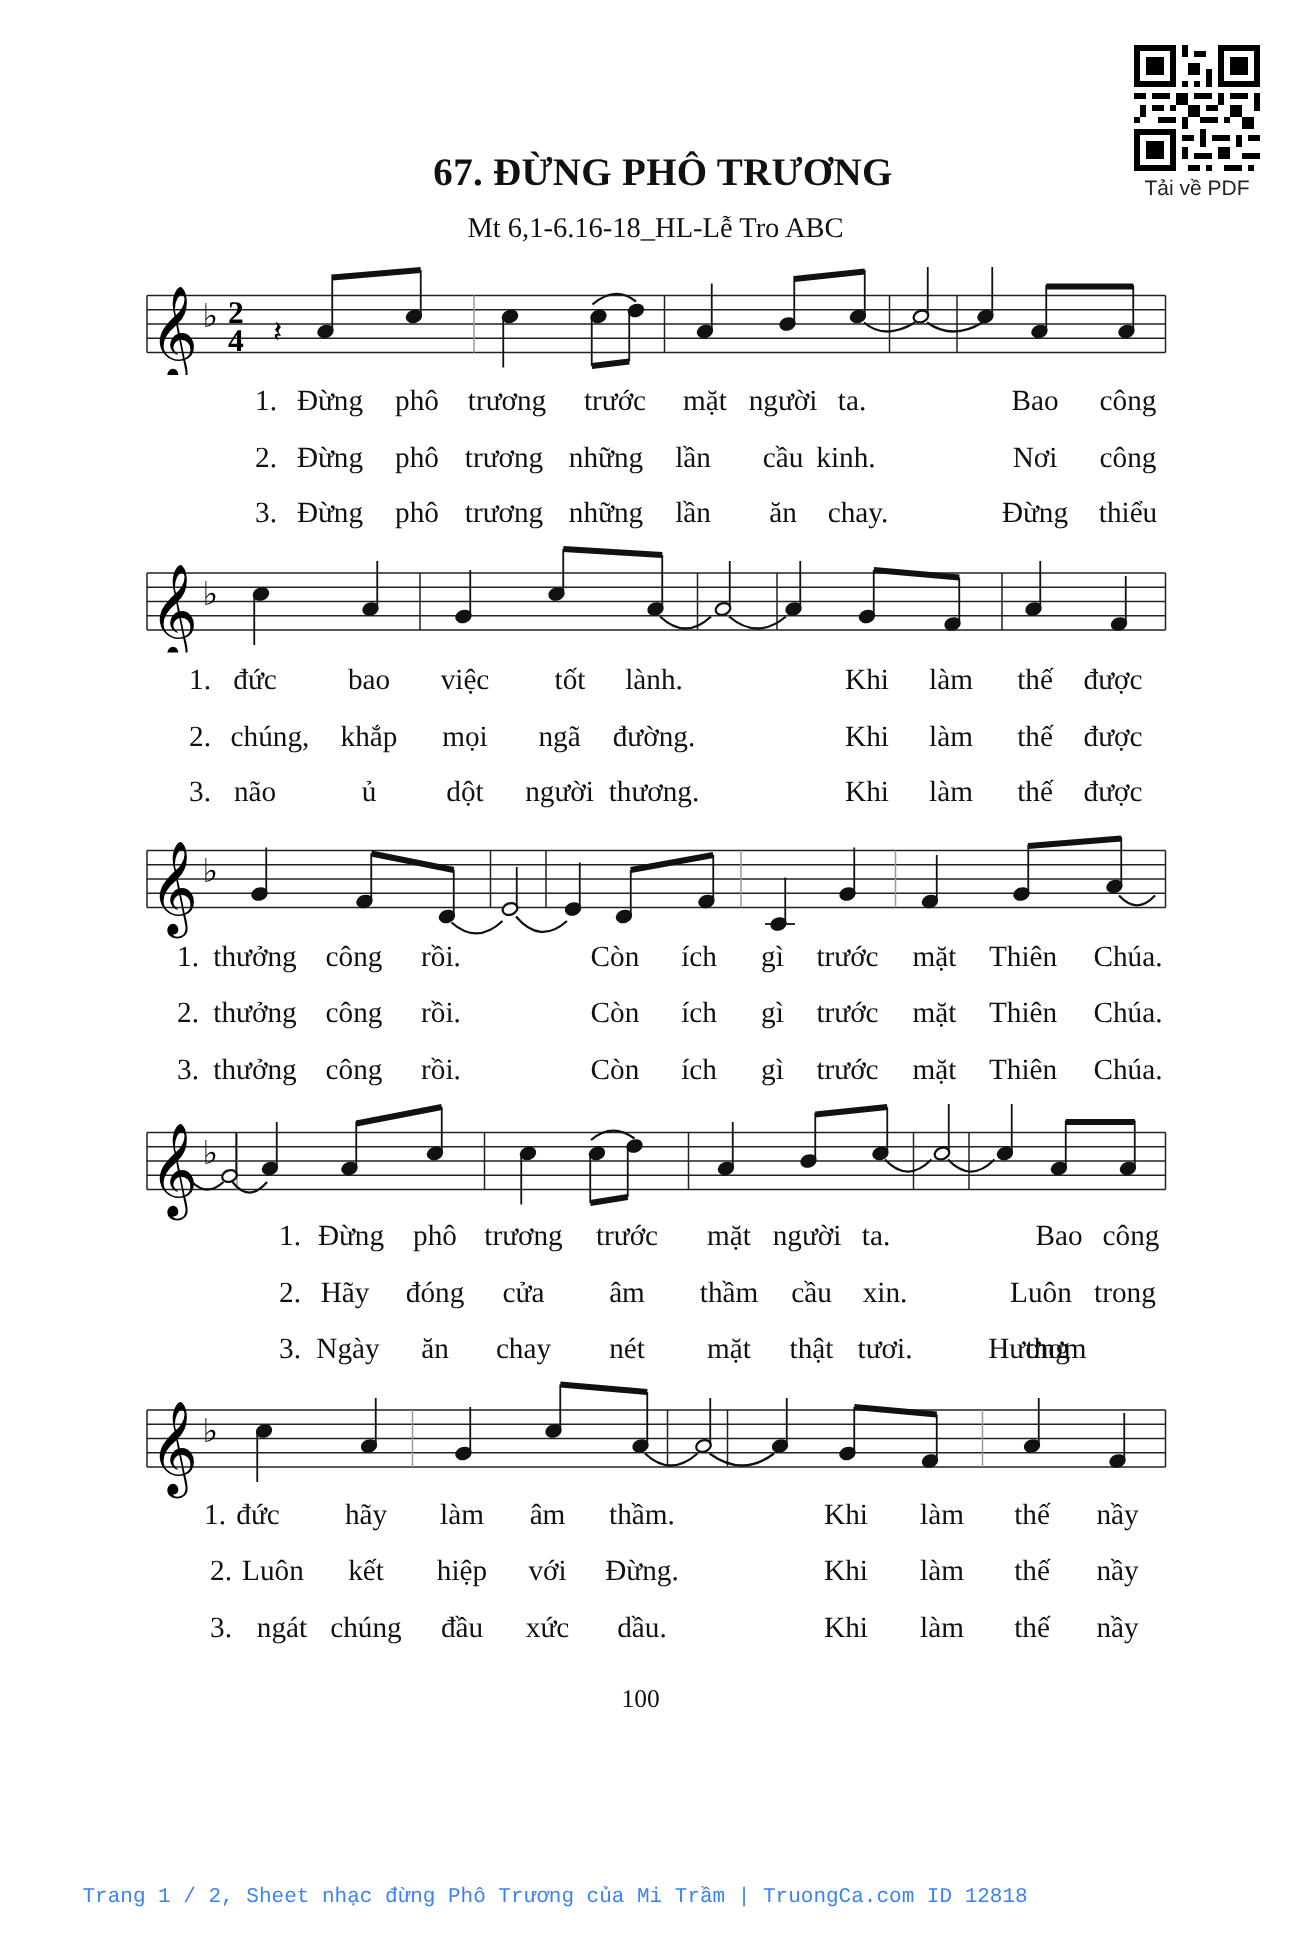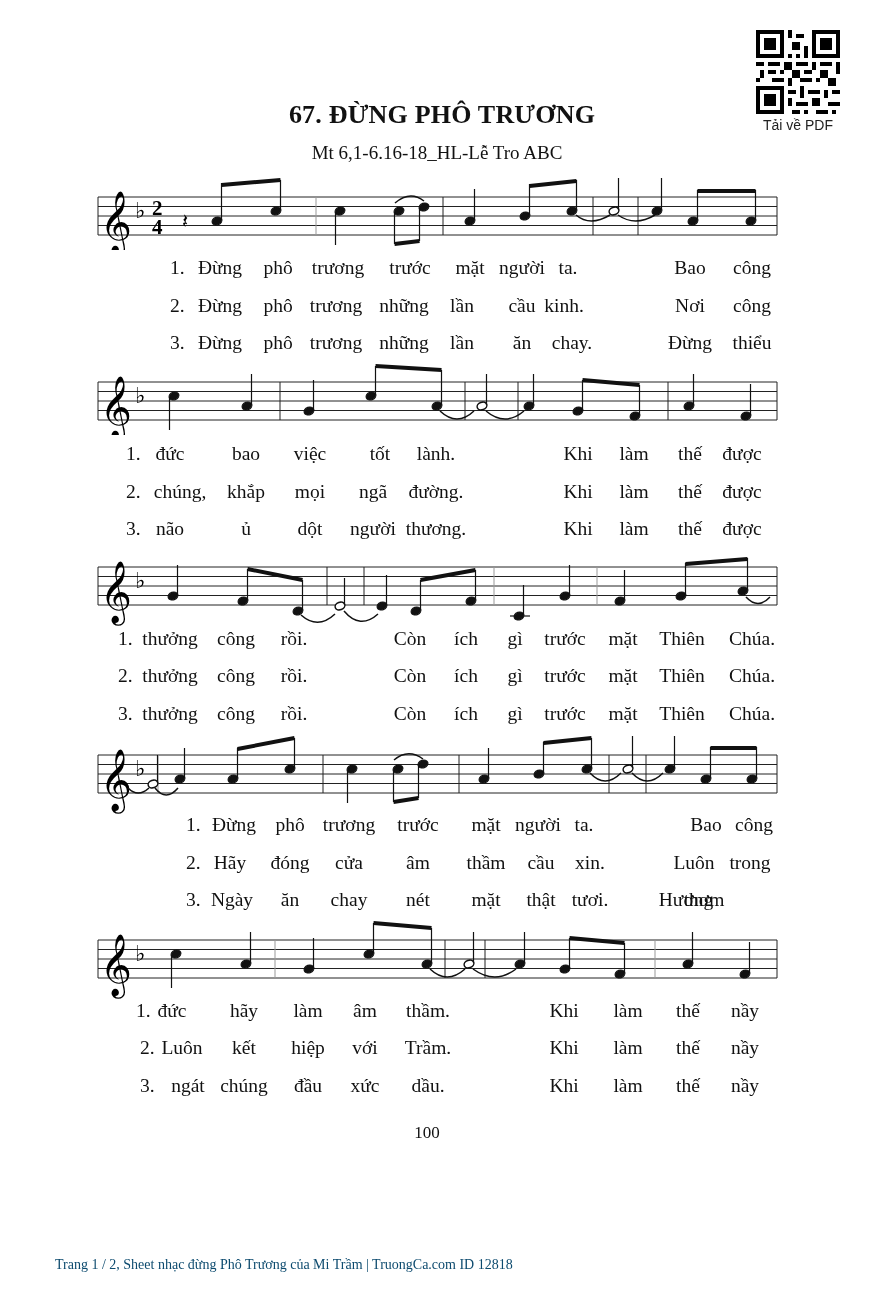--- a/index.html
+++ b/index.html
@@ -6,21 +6,21 @@
   body { width:874px; height:1302px; position:relative; overflow:hidden; font-family:"DejaVu Serif", serif; color:#111; }
   .title { position:absolute; left:0; width:884px; top:100px; text-align:center; font-family:"Liberation Serif", serif; font-weight:bold; font-size:26px; letter-spacing:0.2px; }
   .subtitle { position:absolute; left:0; width:874px; top:142px; text-align:center; font-family:"Liberation Serif", serif; font-size:19px; }
   .qr { position:absolute; left:756px; top:30px; width:84px; height:84px; }
   .qr-label { position:absolute; left:748px; top:117px; width:100px; text-align:center; font-family:"Liberation Sans", sans-serif; font-size:14px; color:#222; }
   .staff-svg { position:absolute; left:0; width:874px; }
   .lyric-line { position:absolute; left:0; width:874px; height:26px; font-family:"Liberation Serif", serif; font-size:19.5px; }
   .lyric-line span { position:absolute; white-space:nowrap; transform:translateX(-50%); }
   .lyric-line span.num { transform:none; }
   .pagenum { position:absolute; left:0; width:854px; top:1123px; text-align:center; font-family:"Liberation Serif", serif; font-size:17px; }
-  .footer { position:absolute; left:55px; top:1257px; font-family:Liberation Serif, serif; font-size:14px; color:#0c4a6e; }
+  .footer { position:absolute; left:55px; top:1257px; font-family:Liberation Mono, monospace; font-size:14px; color:#3b82f6; }
 </style>
 </head>
 <body>
 
 <div class="title">67. ĐỪNG PHÔ TRƯƠNG</div>
 <div class="subtitle">Mt 6,1-6.16-18_HL-Lễ Tro ABC</div>
 
 <svg class="qr" viewBox="0 0 21 21" shape-rendering="crispEdges">
   <rect width="21" height="21" fill="#fff"></rect>
   <g fill="#000">
@@ -493,21 +493,21 @@
     <span style="left:628px">làm</span>
     <span style="left:688px">thế</span>
     <span style="left:745px">nầy</span>
 </div>
 <div class="lyric-line" style="top:1037px">
   <span class="num" style="left:140px">2.</span>
   <span style="left:182px">Luôn</span>
     <span style="left:244px">kết</span>
     <span style="left:308px">hiệp</span>
     <span style="left:365px">với</span>
-    <span style="left:428px">Trầm.</span>
+    <span style="left:428px">Đừng.</span>
     <span style="left:564px">Khi</span>
     <span style="left:628px">làm</span>
     <span style="left:688px">thế</span>
     <span style="left:745px">nầy</span>
 </div>
 <div class="lyric-line" style="top:1075px">
   <span class="num" style="left:140px">3.</span>
   <span style="left:188px">ngát</span>
     <span style="left:244px">chúng</span>
     <span style="left:308px">đầu</span>

